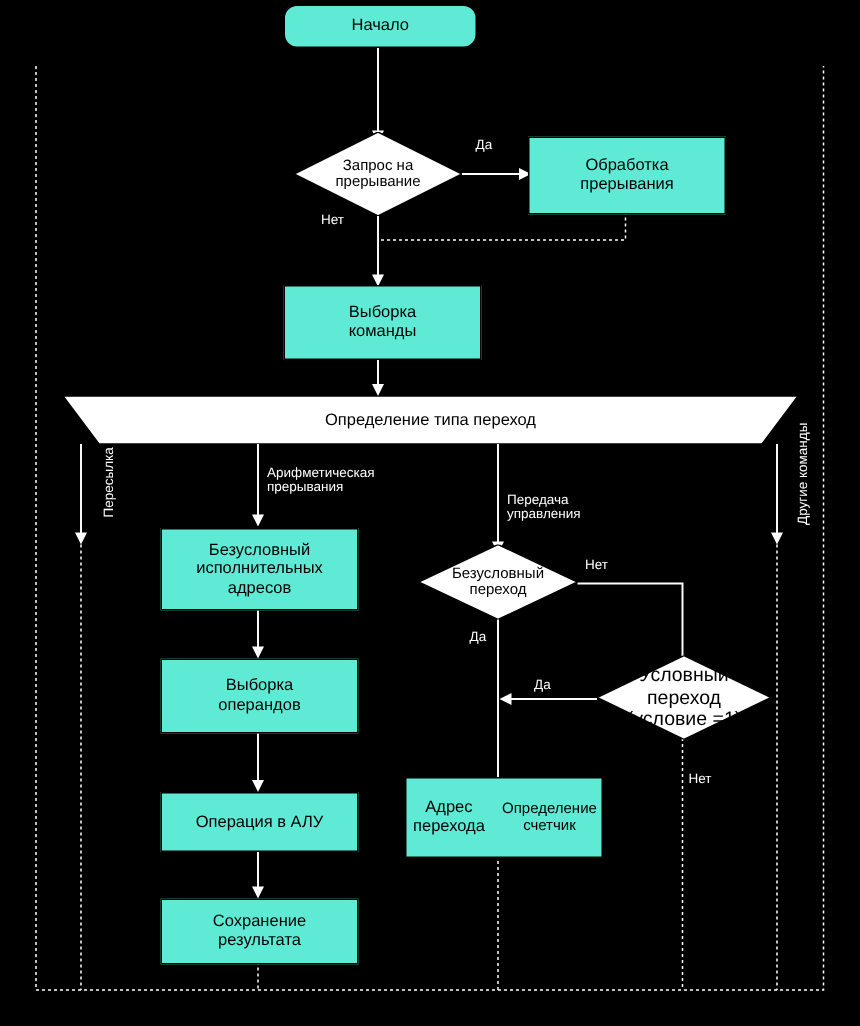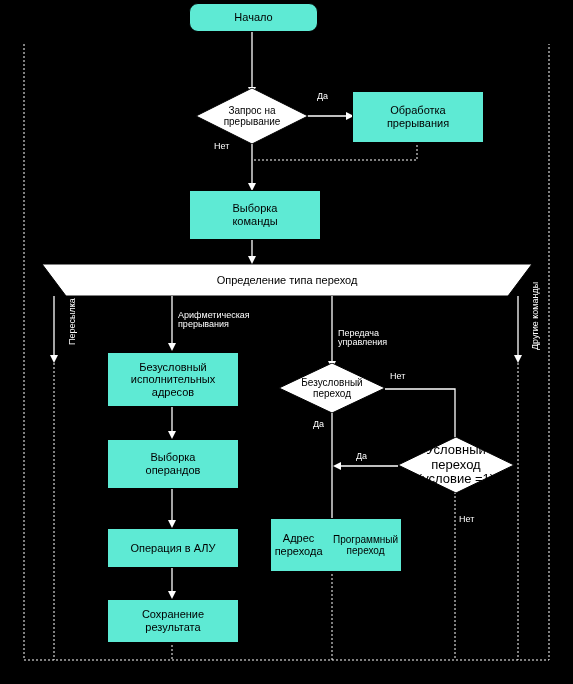--- a/index.html
+++ b/index.html
@@ -183,21 +183,21 @@
     <svg width="116" height="56" viewBox="0 0 116 56">
       <polygon points="58,0 116,28 58,56 0,28" fill="#ffffff" stroke="#000000" stroke-width="1"></polygon>
     </svg>
     <div class="dtext" style="font-size:13px;">Условный
 переход
 (условие =1)</div>
   </div>
 
   <div class="node" style="left:270px;top:518px;width:130px;height:52px;font-size:11px;flex-direction:row;gap:4px;">
     <span>Адрес перехода</span>
-    <span style="font-size:10px;">Программный переход</span>
+    <span style="font-size:10px;">Определение счетчик</span>
   </div>
 
   <div class="lbl" style="left:317px;top:92px;">Да</div>
   <div class="lbl" style="left:214px;top:142px;">Нет</div>
 
   <div class="lbl rot" style="left:68px;top:345px;">Пересылка</div>
   <div class="lbl" style="left:178px;top:311px;">Арифметическая
 прерывания</div>
   <div class="lbl" style="left:338px;top:329px;">Передача
 управления</div>

